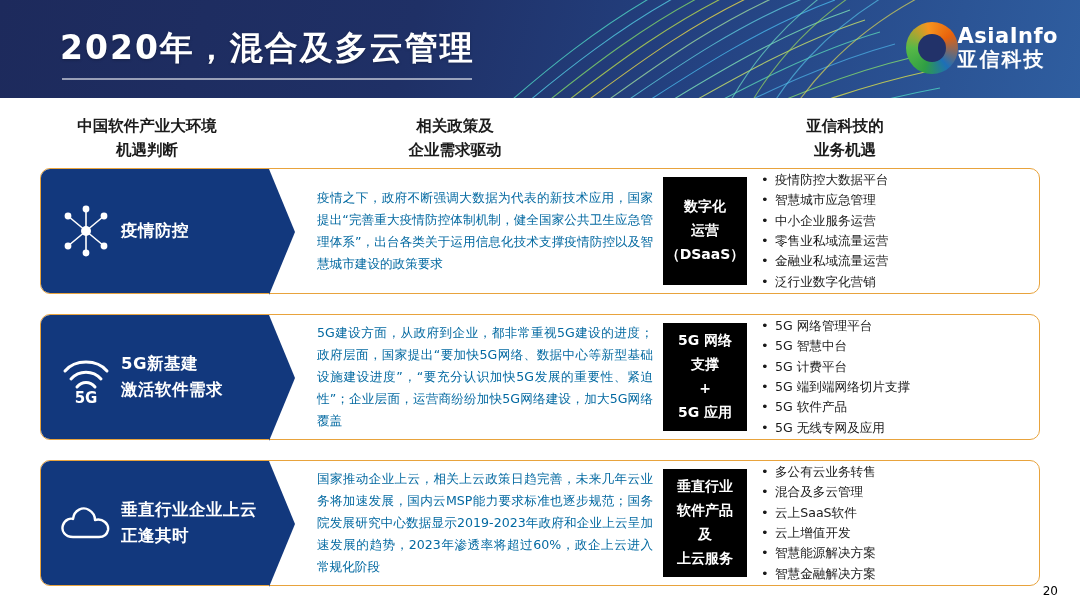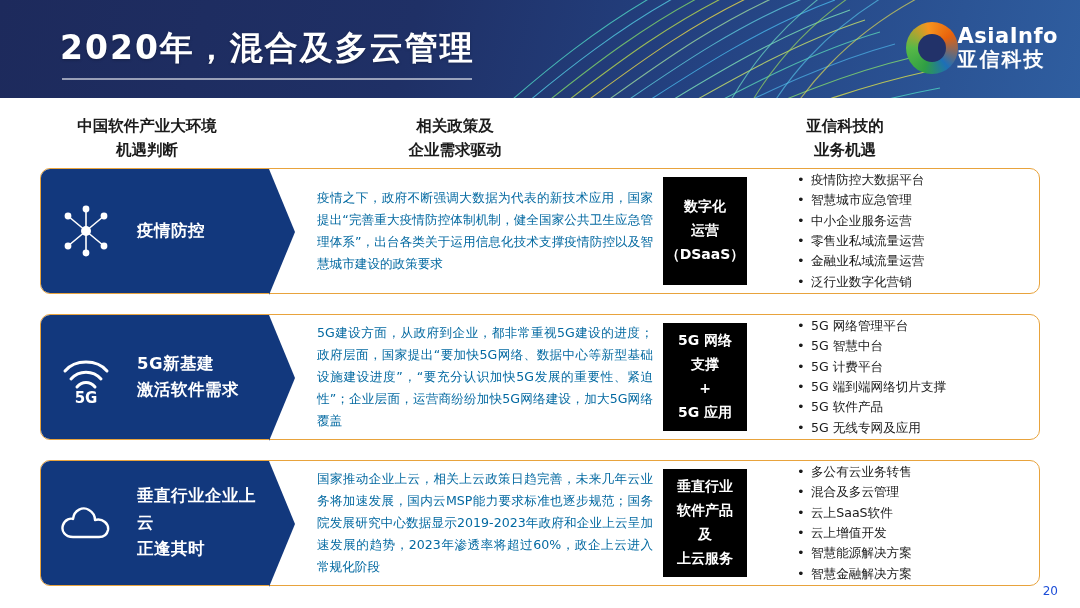--- a/index.html
+++ b/index.html
@@ -150,21 +150,21 @@
     display: flex;
     align-items: center;
     justify-content: center;
     color: #ffffff;
   }
   .arrow-label {
     color: #ffffff;
     font-size: 16.5px;
     font-weight: bold;
     line-height: 1.6;
-    margin-left: 20px;
+    margin-left: 4px;
     letter-spacing: 0.5px;
   }
 
   
   .desc {
     position: absolute;
     left: 268px;
     top: 0;
     width: 348px;
     height: 100%;
@@ -196,21 +196,21 @@
   .orange-box span {
     color: #ffffff;
     font-size: 14px;
     font-weight: bold;
     line-height: 1.7;
   }
 
   
   .bullets {
     position: absolute;
-    left: 754px;
+    left: 718px;
     top: 0;
     width: 274px;
     height: 100%;
     display: flex;
     flex-direction: column;
     justify-content: center;
     box-sizing: border-box;
     padding: 5px 0;
   }
   .bullet {
@@ -228,21 +228,21 @@
     top: -1px;
     font-size: 13px;
     color: #1a1a1a;
   }
 
   .page-number {
     position: absolute;
     right: 22px;
     bottom: 10px;
     font-size: 12px;
-    color: #1d4ed8;
+    color: #000000;
   }
 </style>
 </head>
 <body>
 
 <div class="slide">
 
   <div class="header">
     <svg class="header-swirl" viewBox="0 0 560 230" preserveAspectRatio="none">
       <g fill="none" stroke-width="1.1" opacity="0.85">

